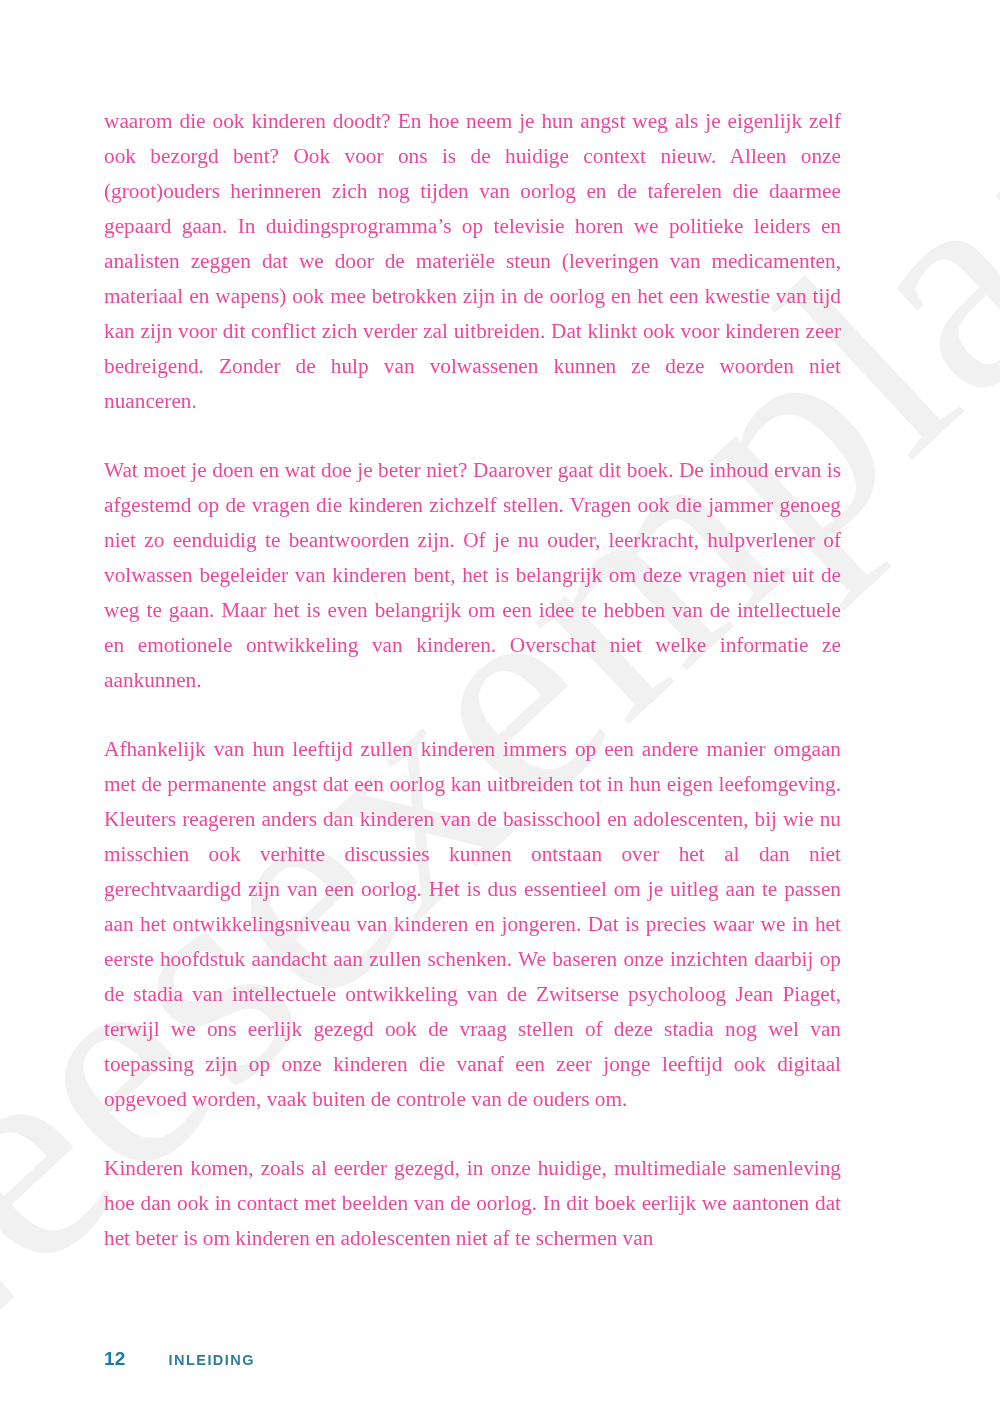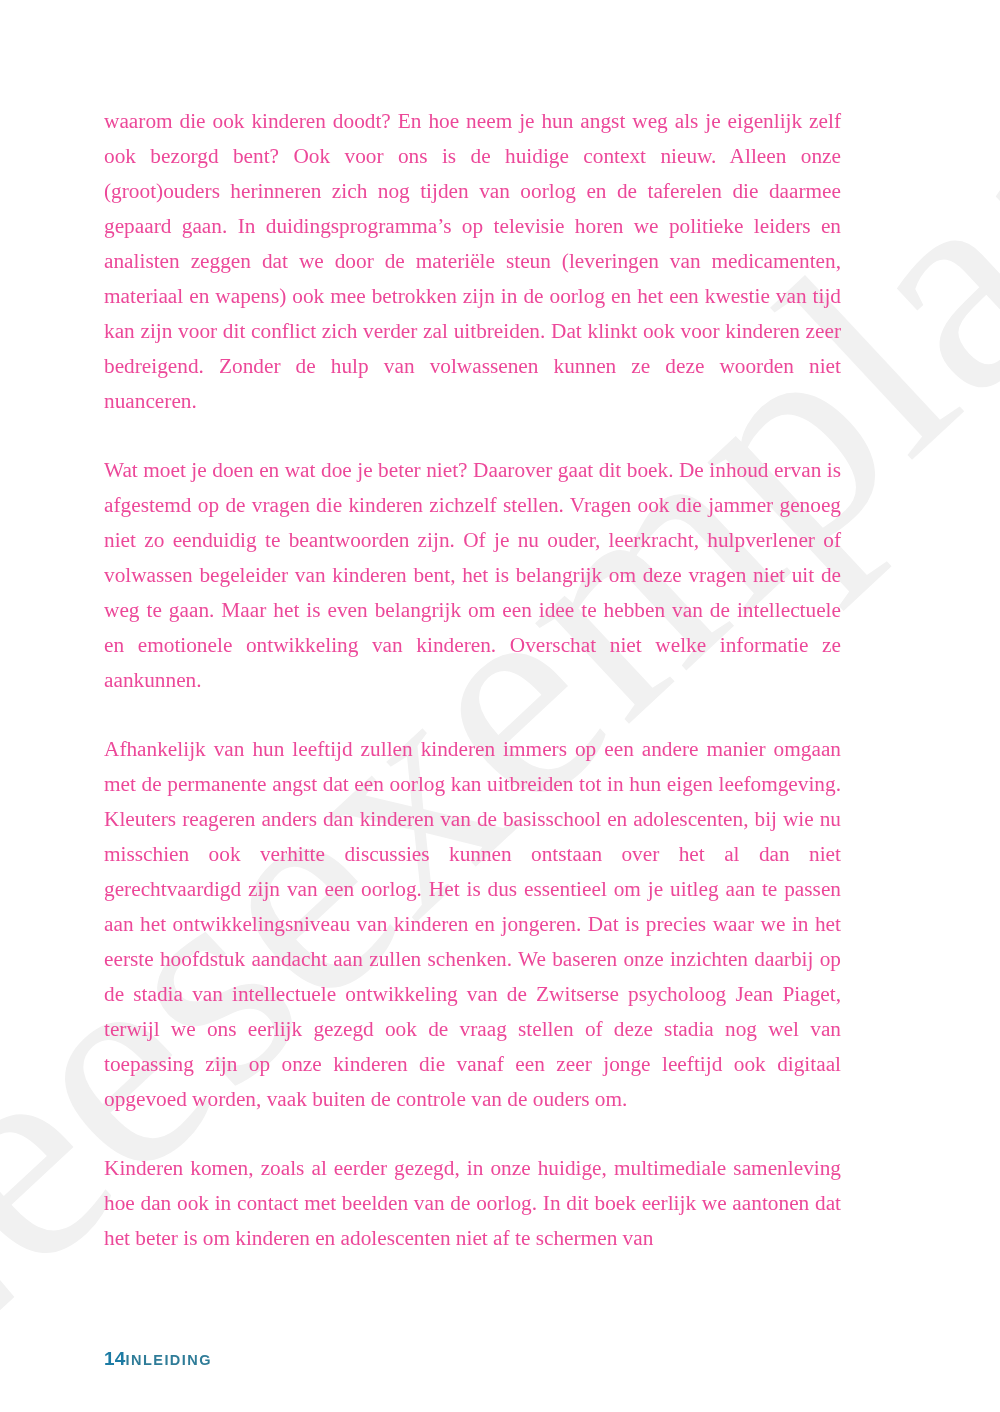--- a/index.html
+++ b/index.html
@@ -87,37 +87,38 @@
     color: #1c7ba4;
     letter-spacing: 0.2px;
   }
 
   .running-head {
     font-family: "Liberation Sans", "DejaVu Sans", sans-serif;
     font-size: 14.5px;
     font-weight: bold;
     color: #2f7c98;
     letter-spacing: 1.45px;
+    margin-left: 43px;
     text-transform: uppercase;
   }
 </style>
 </head>
 <body>
 
 <div class="page">
 
   <div class="watermark-layer">
     <div class="watermark-text">Leesexemplaar</div>
   </div>
 
   <div class="content">
     <p class="para">waarom die ook kinderen doodt? En hoe neem je hun angst weg als je eigenlijk zelf ook bezorgd bent? Ook voor ons is de huidige context nieuw. Alleen onze (groot)ouders herinneren zich nog tijden van oorlog en de taferelen die daarmee gepaard gaan. In duidingsprogramma’s op televisie horen we politieke leiders en analisten zeggen dat we door de materiële steun (leveringen van medicamenten, materiaal en wapens) ook mee betrokken zijn in de oorlog en het een kwestie van tijd kan zijn voor dit conflict zich verder zal uitbreiden. Dat klinkt ook voor kinderen zeer bedreigend. Zonder de hulp van volwassenen kunnen ze deze woorden niet nuanceren.</p>
     <p class="para">Wat moet je doen en wat doe je beter niet? Daarover gaat dit boek. De inhoud ervan is afgestemd op de vragen die kinderen zichzelf stellen. Vragen ook die jammer genoeg niet zo eenduidig te beantwoorden zijn. Of je nu ouder, leerkracht, hulpverlener of volwassen begeleider van kinderen bent, het is belangrijk om deze vragen niet uit de weg te gaan. Maar het is even belangrijk om een idee te hebben van de intellectuele en emotionele ontwikkeling van kinderen. Overschat niet welke informatie ze aankunnen.</p>
     <p class="para">Afhankelijk van hun leeftijd zullen kinderen immers op een andere manier omgaan met de permanente angst dat een oorlog kan uitbreiden tot in hun eigen leefomgeving. Kleuters reageren anders dan kinderen van de basisschool en adolescenten, bij wie nu misschien ook verhitte discussies kunnen ontstaan over het al dan niet gerechtvaardigd zijn van een oorlog. Het is dus essentieel om je uitleg aan te passen aan het ontwikkelingsniveau van kinderen en jongeren. Dat is precies waar we in het eerste hoofdstuk aandacht aan zullen schenken. We baseren onze inzichten daarbij op de stadia van intellectuele ontwikkeling van de Zwitserse psycholoog Jean Piaget, terwijl we ons eerlijk gezegd ook de vraag stellen of deze stadia nog wel van toepassing zijn op onze kinderen die vanaf een zeer jonge leeftijd ook digitaal opgevoed worden, vaak buiten de controle van de ouders om.</p>
     <p class="para">Kinderen komen, zoals al eerder gezegd, in onze huidige, multimediale samenleving hoe dan ook in contact met beelden van de oorlog. In dit boek eerlijk we aantonen dat het beter is om kinderen en adolescenten niet af te schermen van</p>
   </div>
 
   <div class="footer">
-    <span class="folio">14</span>
+    <span class="folio">12</span>
     <span class="running-head">INLEIDING</span>
   </div>
 
 </div>
 
 </body></html>

